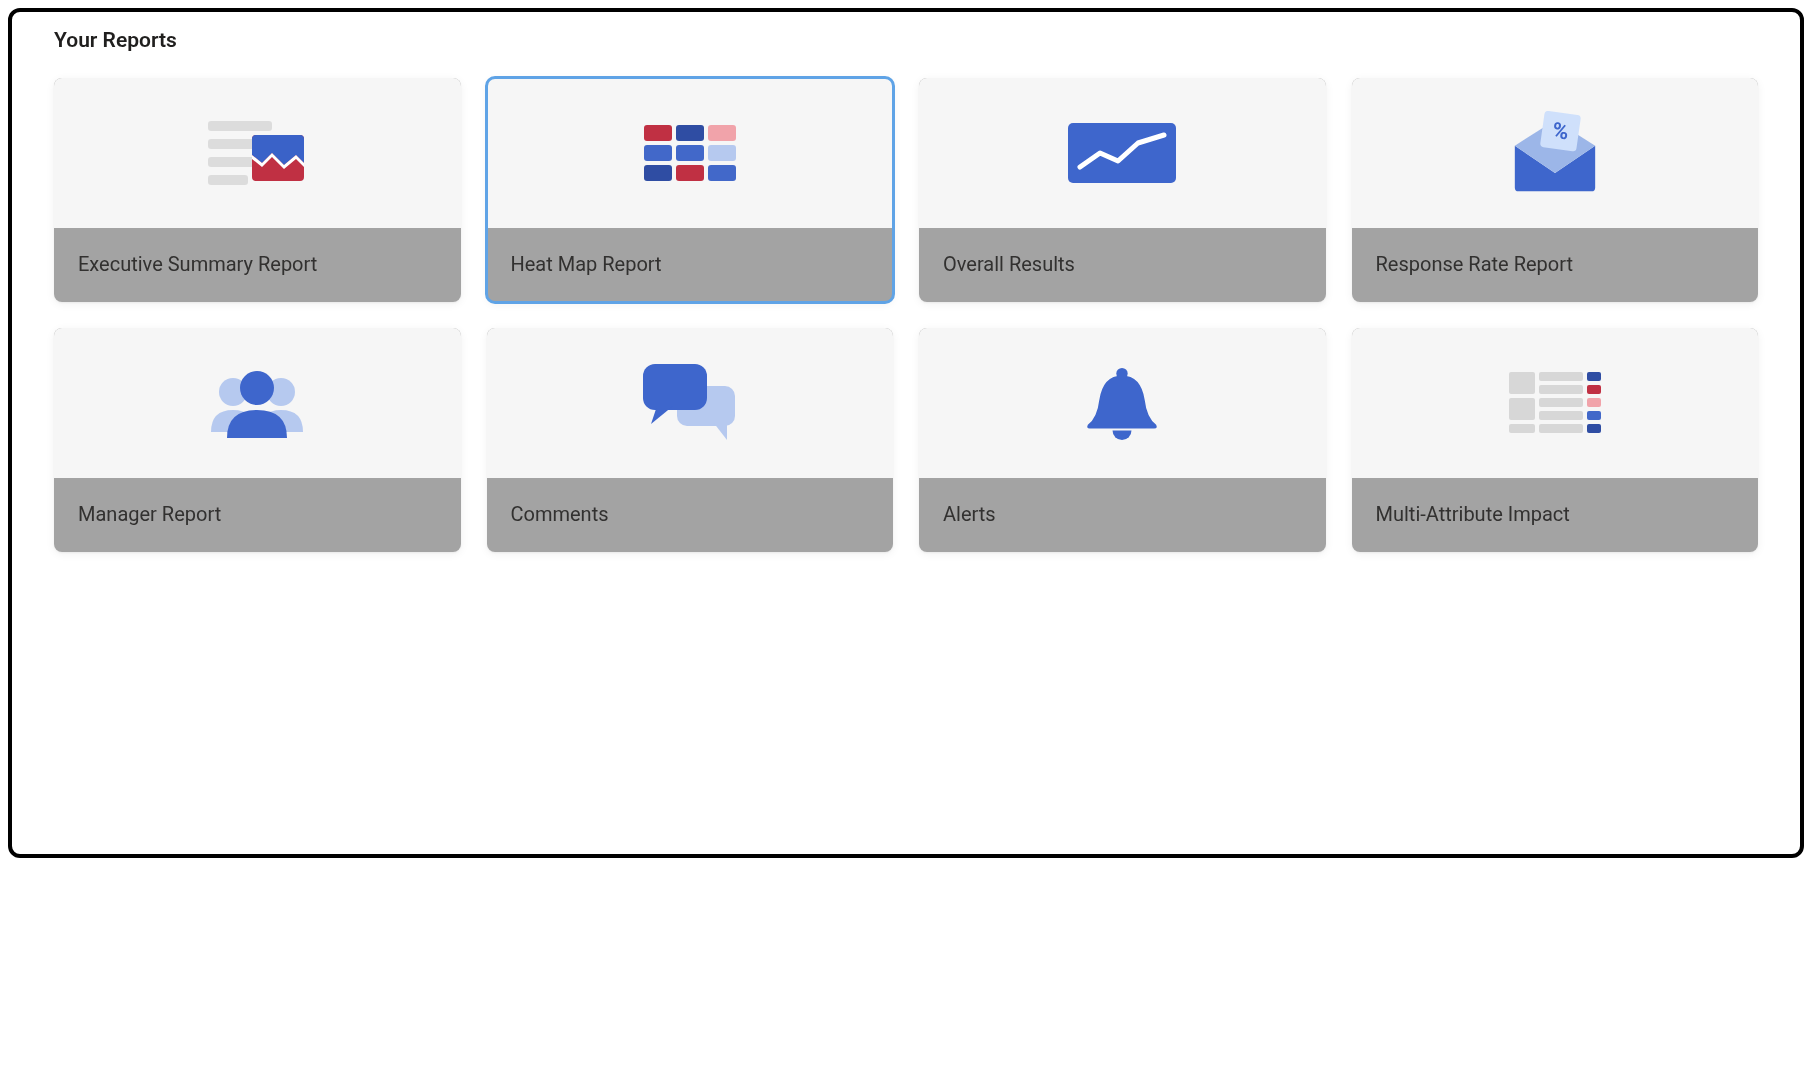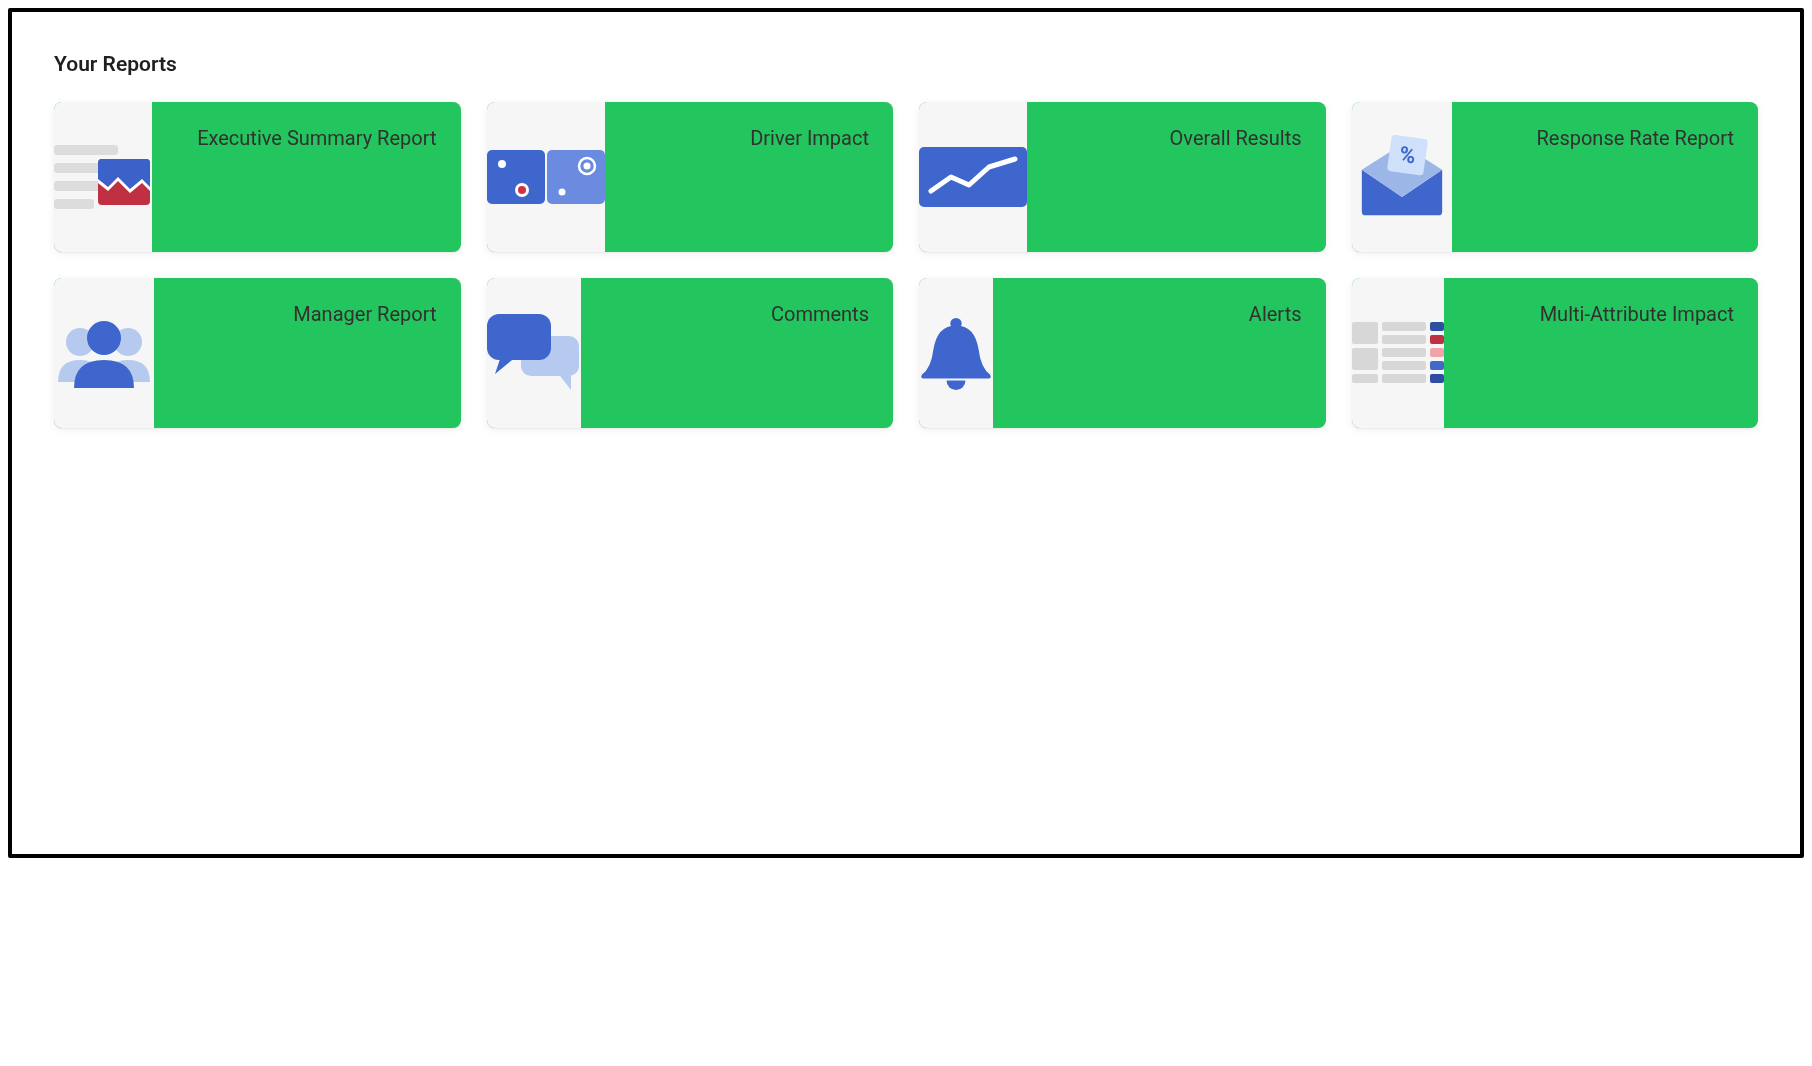--- a/index.html
+++ b/index.html
@@ -7,43 +7,43 @@
       margin: 0;
       padding: 0;
     }
     body {
       font-family: -apple-system, BlinkMacSystemFont, "Segoe UI", Roboto, Helvetica, Arial, sans-serif;
       background: #fff;
       padding: 8px;
     }
     .frame {
       border: 4px solid #000;
-      border-radius: 2px;
-      padding: 40px 42px 40px 42px;
+      border-radius: 12px;
+      padding: 16px 42px 40px 42px;
       min-height: 850px;
     }
     .page-title {
       font-size: 21px;
       font-weight: 600;
       color: #201f1e;
       margin-bottom: 26px;
     }
     .grid {
       display: grid;
       grid-template-columns: repeat(4, 1fr);
       gap: 26px;
     }
     .card {
       border-radius: 8px;
-      background: #22c55e;
+      background: #a3a3a3;
       box-shadow: 0 1px 2px rgba(0,0,0,0.05), 0 2px 10px rgba(0,0,0,0.06);
       overflow: hidden;
       cursor: pointer;
       display: flex;
-      flex-direction: row;
+      flex-direction: column;
       justify-content: space-between;
     }
     .card.selected {
       outline: 3px solid #5fa3e6;
       outline-offset: -1px;
     }
     .card-top {
       background: #f6f6f6;
       height: 150px;
       display: flex;
@@ -69,28 +69,28 @@
       <div class="card">
         <div class="card-top">
           <svg width="98" height="64" viewBox="0 0 98 64">
             <use href="#icon-exec-summary"></use>
           </svg>
         </div>
         <div class="card-bottom">
           <div class="card-title">Executive Summary Report</div>
         </div>
       </div>
-      <div class="card">
-        <div class="card-top">
-          <svg width="118" height="54" viewBox="0 0 118 54">
-            <use href="#icon-driver-impact"></use>
-          </svg>
-        </div>
-        <div class="card-bottom">
-          <div class="card-title">Driver Impact</div>
+      <div class="card selected">
+        <div class="card-top">
+          <svg width="92" height="56" viewBox="0 0 92 56">
+            <use href="#icon-heatmap"></use>
+          </svg>
+        </div>
+        <div class="card-bottom">
+          <div class="card-title">Heat Map Report</div>
         </div>
       </div>
       <div class="card">
         <div class="card-top">
           <svg width="108" height="60" viewBox="0 0 108 60">
             <use href="#icon-overall-results"></use>
           </svg>
         </div>
         <div class="card-bottom">
           <div class="card-title">Overall Results</div>

